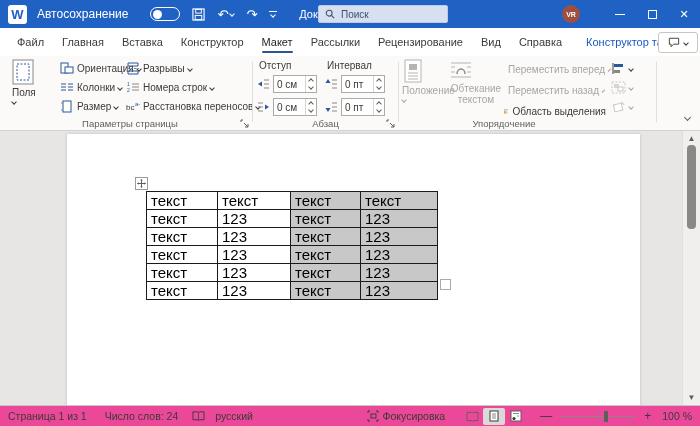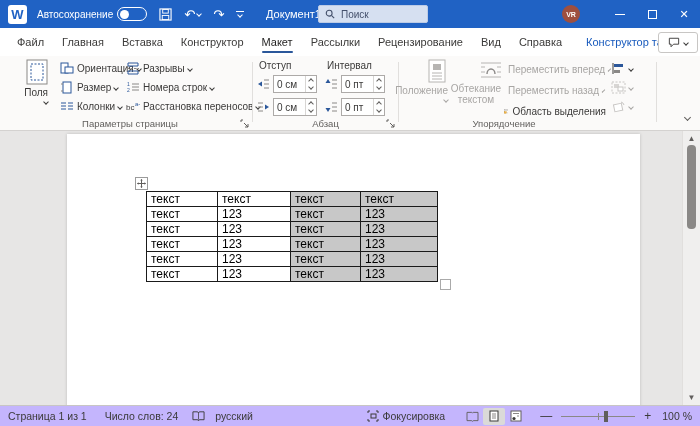--- a/index.html
+++ b/index.html
@@ -6,33 +6,33 @@
   html,body { width:700px; height:426px; overflow:hidden;
     font-family:"Liberation Sans","DejaVu Sans",sans-serif; }
   .window { position:relative; width:700px; height:426px; background:#fff; }
 
   
   .titlebar { position:absolute; top:0; left:0; right:0; height:28px;
     background:#2062c4; display:flex; align-items:center; padding-left:8px; color:#fff; }
   .app-icon { width:19px; height:19px; background:#fff; border-radius:3px;
     color:#2062c4; font-weight:bold; font-size:13px; display:flex;
     align-items:center; justify-content:center; margin-right:10px; }
-  .autosave { display:flex; align-items:center; gap:4px; font-size:10px; margin-right:12px; }
+  .autosave { display:flex; align-items:center; gap:22px; font-size:12px; margin-right:12px; }
   .toggle { width:30px; height:14px; border:1px solid #fff; border-radius:8px; position:relative; }
   .toggle .knob { position:absolute; left:2px; top:1.5px; width:9px; height:9px;
     background:#fff; border-radius:50%; }
   .qat { display:flex; align-items:center; gap:12px; margin-right:14px; }
   .qat .glyph { font-size:13px; line-height:1; }
   .chev { display:inline-block; width:4px; height:4px; border-right:1px solid currentColor;
     border-bottom:1px solid currentColor; transform:rotate(45deg); }
   .undo-wrap { display:flex; align-items:center; gap:2px; }
   .customize { display:flex; flex-direction:column; align-items:center; gap:1px; }
   .customize .bar { width:8px; height:1px; background:#fff; }
   .doc-title { font-size:11px; margin-left:8px; white-space:nowrap; }
-  .searchbox { position:absolute; left:318px; top:5px; width:110px; height:18px;
+  .searchbox { position:absolute; left:318px; top:5px; width:130px; height:18px;
     background:#d6e0f1; border:1px solid #bccbe6; border-radius:2px;
     display:flex; align-items:center; gap:6px; padding:0 6px;
     color:#44506b; font-size:10px; }
   .tb-right { position:absolute; right:0; top:0; height:28px; display:flex; align-items:center; }
   .avatar { width:18px; height:18px; border-radius:50%; background:#9e4f3f;
     color:#fff; font-size:7px; font-weight:bold; display:flex; align-items:center;
     justify-content:center; margin-right:24px; }
   .winbtn { width:32px; height:28px; display:flex; align-items:center; justify-content:center; color:#fff; }
   .winbtn .minbar { width:10px; height:1px; background:#fff; }
   .winbtn .maxsq { width:9px; height:9px; border:1px solid #fff; }
@@ -54,21 +54,21 @@
 
   
   .ribbon { position:absolute; top:56px; left:0; right:0; height:75px;
     background:#fbfaf9; border-bottom:1px solid #d4d2d0; font-size:10px; color:#3b3a39; }
   .vsep { position:absolute; top:6px; height:60px; width:1px; background:#e1dfdd; }
   .grouplabel { position:absolute; bottom:2px; left:0; right:0; text-align:center;
     font-size:9.5px; color:#605e5c; }
   .launcher { position:absolute; right:3px; bottom:3px; width:9px; height:9px; }
   .group { position:absolute; top:0; height:75px; }
   .bigbtn { position:absolute; top:3px; display:flex; flex-direction:column;
-    align-items:flex-end; gap:2px; text-align:center; }
+    align-items:flex-start; gap:2px; text-align:center; }
   .bigbtn .lbl { font-size:10px; }
   .smallrow { display:flex; align-items:center; gap:3px; height:19px; white-space:nowrap; }
   .smallcol { position:absolute; top:3px; display:flex; flex-direction:column; }
   .disabled { color:#a8a6a4; }
   .spin-header { position:absolute; top:4px; font-size:10px; color:#3b3a39; }
   .spinner { position:absolute; display:flex; align-items:center; gap:3px; height:18px; }
   .spinbox { width:44px; height:18px; border:1px solid #adaaa8; background:#fff;
     display:flex; align-items:center; }
   .spinbox .val { flex:1; padding-left:3px; font-size:10px; }
   .spinctl { width:11px; height:100%; border-left:1px solid #d8d6d4; display:flex;
@@ -77,39 +77,39 @@
   .collapse-chev { position:absolute; right:10px; bottom:8px; color:#605e5c; }
   .collapse-chev .chev { width:5px; height:5px; }
   .arr-row { display:flex; align-items:center; gap:4px; height:21px; white-space:nowrap; }
   .arr-row .caret-right { margin-left:auto; }
 
   
   .docarea { position:absolute; top:131px; left:0; right:0; bottom:21px; background:#e7e6e5; }
   .page { position:absolute; left:67px; top:3px; width:573px; height:280px; background:#fff;
     box-shadow:0 0 3px rgba(0,0,0,0.18); }
   .doc-table { position:absolute; left:146px; top:60px; border-collapse:collapse;
-    font-size:12px; color:#000;border-radius:26px; }
+    font-size:15px; color:#000;border-radius:26px; }
   .doc-table td { border:1px solid #1a1a1a; height:13px; padding:0 0 0 4px; vertical-align:middle; }
   .doc-table td.c0 { width:71px; } .doc-table td.c1 { width:73px; }
   .doc-table td.c2 { width:70px; } .doc-table td.c3 { width:77px; }
   .doc-table td.shaded { background:#c8c8c8; }
   .move-handle { position:absolute; left:135px; top:46px; width:13px; height:13px;
     background:#fff; border:1px solid #9b9b9b; display:flex; align-items:center; justify-content:center; }
   .resize-handle { position:absolute; left:440px; top:148px; width:11px; height:11px;
     background:#fff; border:1px solid #aaa; }
   .vscroll { position:absolute; right:0; top:0; bottom:0; width:18px; background:#f0efee;
     border-left:1px solid #e1dfdd; }
   .vscroll .arrow { position:absolute; left:0; right:0; display:flex; justify-content:center;
     color:#605e5c; font-size:8px; }
   .vscroll .up { top:3px; } .vscroll .down { bottom:3px; }
   .vscroll .thumb { position:absolute; left:4px; top:14px; width:9px; height:84px;
     background:#8a8886; border-radius:4px; }
 
   
-  .statusbar { position:absolute; left:0; right:0; bottom:0; height:21px; background:#c4b5fd;
+  .statusbar { position:absolute; left:0; right:0; bottom:0; height:21px; background:#ec4899;
     border-top:1px solid #c8c6c4; display:flex; align-items:center; padding:0 8px;
     font-size:10.5px; color:#3b3a39; white-space:nowrap; }
   .sb-item { display:flex; align-items:center; gap:4px; }
   .viewbtn { width:22px; height:17px; display:flex; align-items:center; justify-content:center; border-radius:2px; }
   .viewbtn.active { background:#dbdad8; }
   .zoom-slider { position:relative; width:74px; height:12px; margin:0 6px; }
   .zoom-slider .track { position:absolute; top:6px; left:0; right:0; height:1px; background:#8a8886; }
   .zoom-slider .tick { position:absolute; top:3px; left:50%; width:1px; height:7px; background:#8a8886; }
   .zoom-slider .thumb { position:absolute; top:1px; left:58%; width:4px; height:11px; background:#605e5c; }
   .zoom-btn { font-size:12px; color:#3b3a39; padding:0 3px; }
@@ -198,39 +198,39 @@
         <div class="smallrow">
           <svg width="14" height="13" viewBox="0 0 14 13">
             <rect x="1" y="1" width="7" height="10" fill="#fff" stroke="#2b579a"></rect>
             <rect x="5" y="5" width="8" height="6" fill="#fff" stroke="#2b579a"></rect>
           </svg>
           <span>Ориентация</span>
             <span class="chev"></span>
         </div>
         <div class="smallrow">
           <svg width="14" height="13" viewBox="0 0 14 13">
-            <rect x="3" y="1" width="8" height="11" fill="#fff" stroke="#2b579a"></rect>
-            <line x1="1" y1="3" x2="3" y2="3" stroke="#8a8886"></line>
-            <line x1="1" y1="10" x2="3" y2="10" stroke="#8a8886"></line>
-          </svg>
-          <span>Размер</span>
-            <span class="chev"></span>
-        </div>
-        <div class="smallrow">
-          <svg width="14" height="13" viewBox="0 0 14 13">
             <g stroke="#2b579a" stroke-width="1">
               <line x1="1" y1="3" x2="6" y2="3"></line>
                 <line x1="1" y1="6" x2="6" y2="6"></line>
                 <line x1="1" y1="9" x2="6" y2="9"></line>
               <line x1="8" y1="3" x2="13" y2="3"></line>
                 <line x1="8" y1="6" x2="13" y2="6"></line>
                 <line x1="8" y1="9" x2="13" y2="9"></line>
             </g>
           </svg>
           <span>Колонки</span>
+            <span class="chev"></span>
+        </div>
+        <div class="smallrow">
+          <svg width="14" height="13" viewBox="0 0 14 13">
+            <rect x="3" y="1" width="8" height="11" fill="#fff" stroke="#2b579a"></rect>
+            <line x1="1" y1="3" x2="3" y2="3" stroke="#8a8886"></line>
+            <line x1="1" y1="10" x2="3" y2="10" stroke="#8a8886"></line>
+          </svg>
+          <span>Размер</span>
             <span class="chev"></span>
         </div>
       </div>
       <div class="smallcol" style="left:118px;">
         <div class="smallrow">
           <svg width="14" height="13" viewBox="0 0 14 13">
             <path d="M2 1 h10 v3 h-10 z M2 9 h10 v3 h-10 z" fill="none" stroke="#2b579a"></path>
             <line x1="1" y1="6.5" x2="13" y2="6.5" stroke="#8a8886" stroke-dasharray="2,1.5"></line>
           </svg>
           <span>Разрывы</span>

